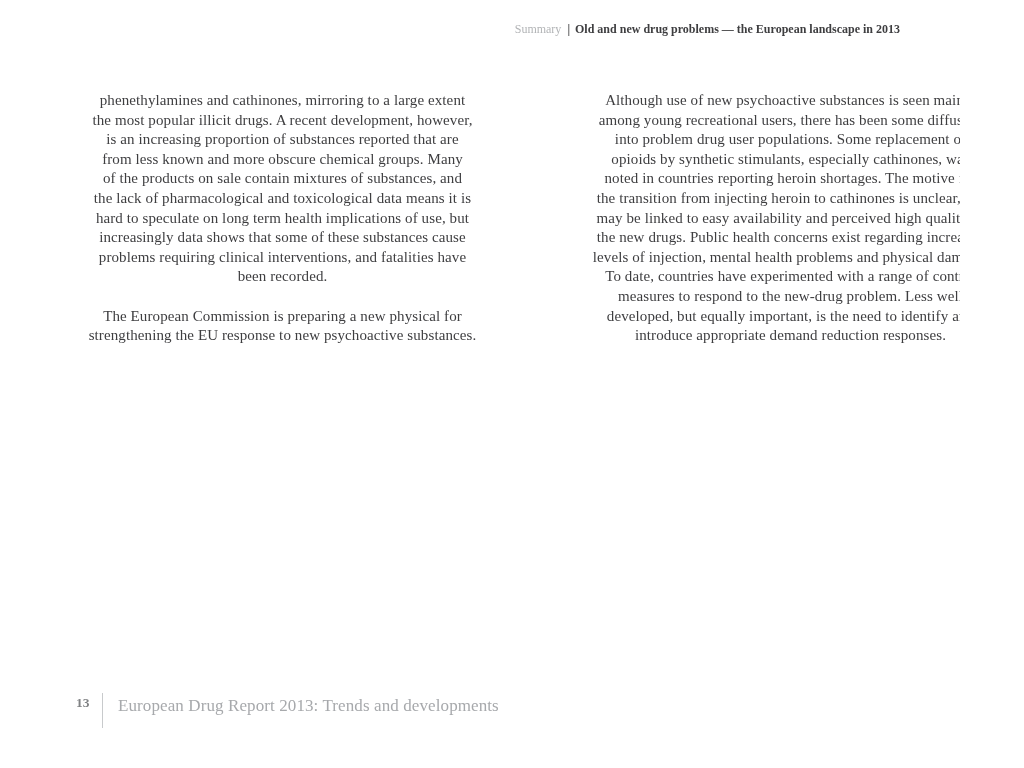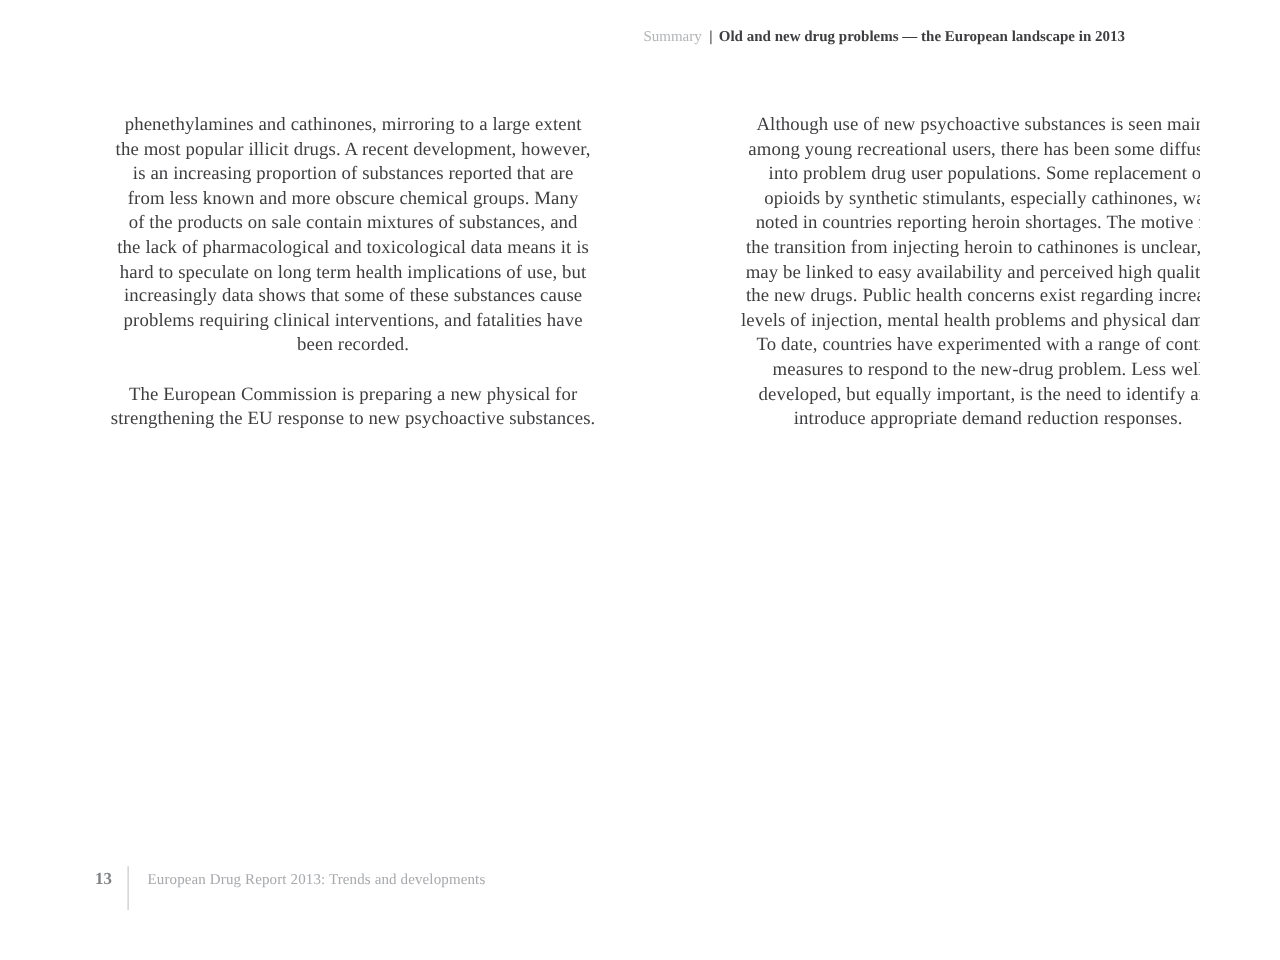--- a/index.html
+++ b/index.html
@@ -80,21 +80,21 @@
     left: 62px;
     top: -35px;
     width: 1px;
     height: 35px;
     background: var(--rule);
   }
   .foottext {
     position: absolute;
     left: 78px;
     top: -32px;
-    font-size: 12px;
+    font-size: 17px;
     color: var(--footer-text);
     letter-spacing: 0.1px;
     white-space: nowrap;
   }
 </style>
 </head>
 <body>
 
 <div class="page">
 

